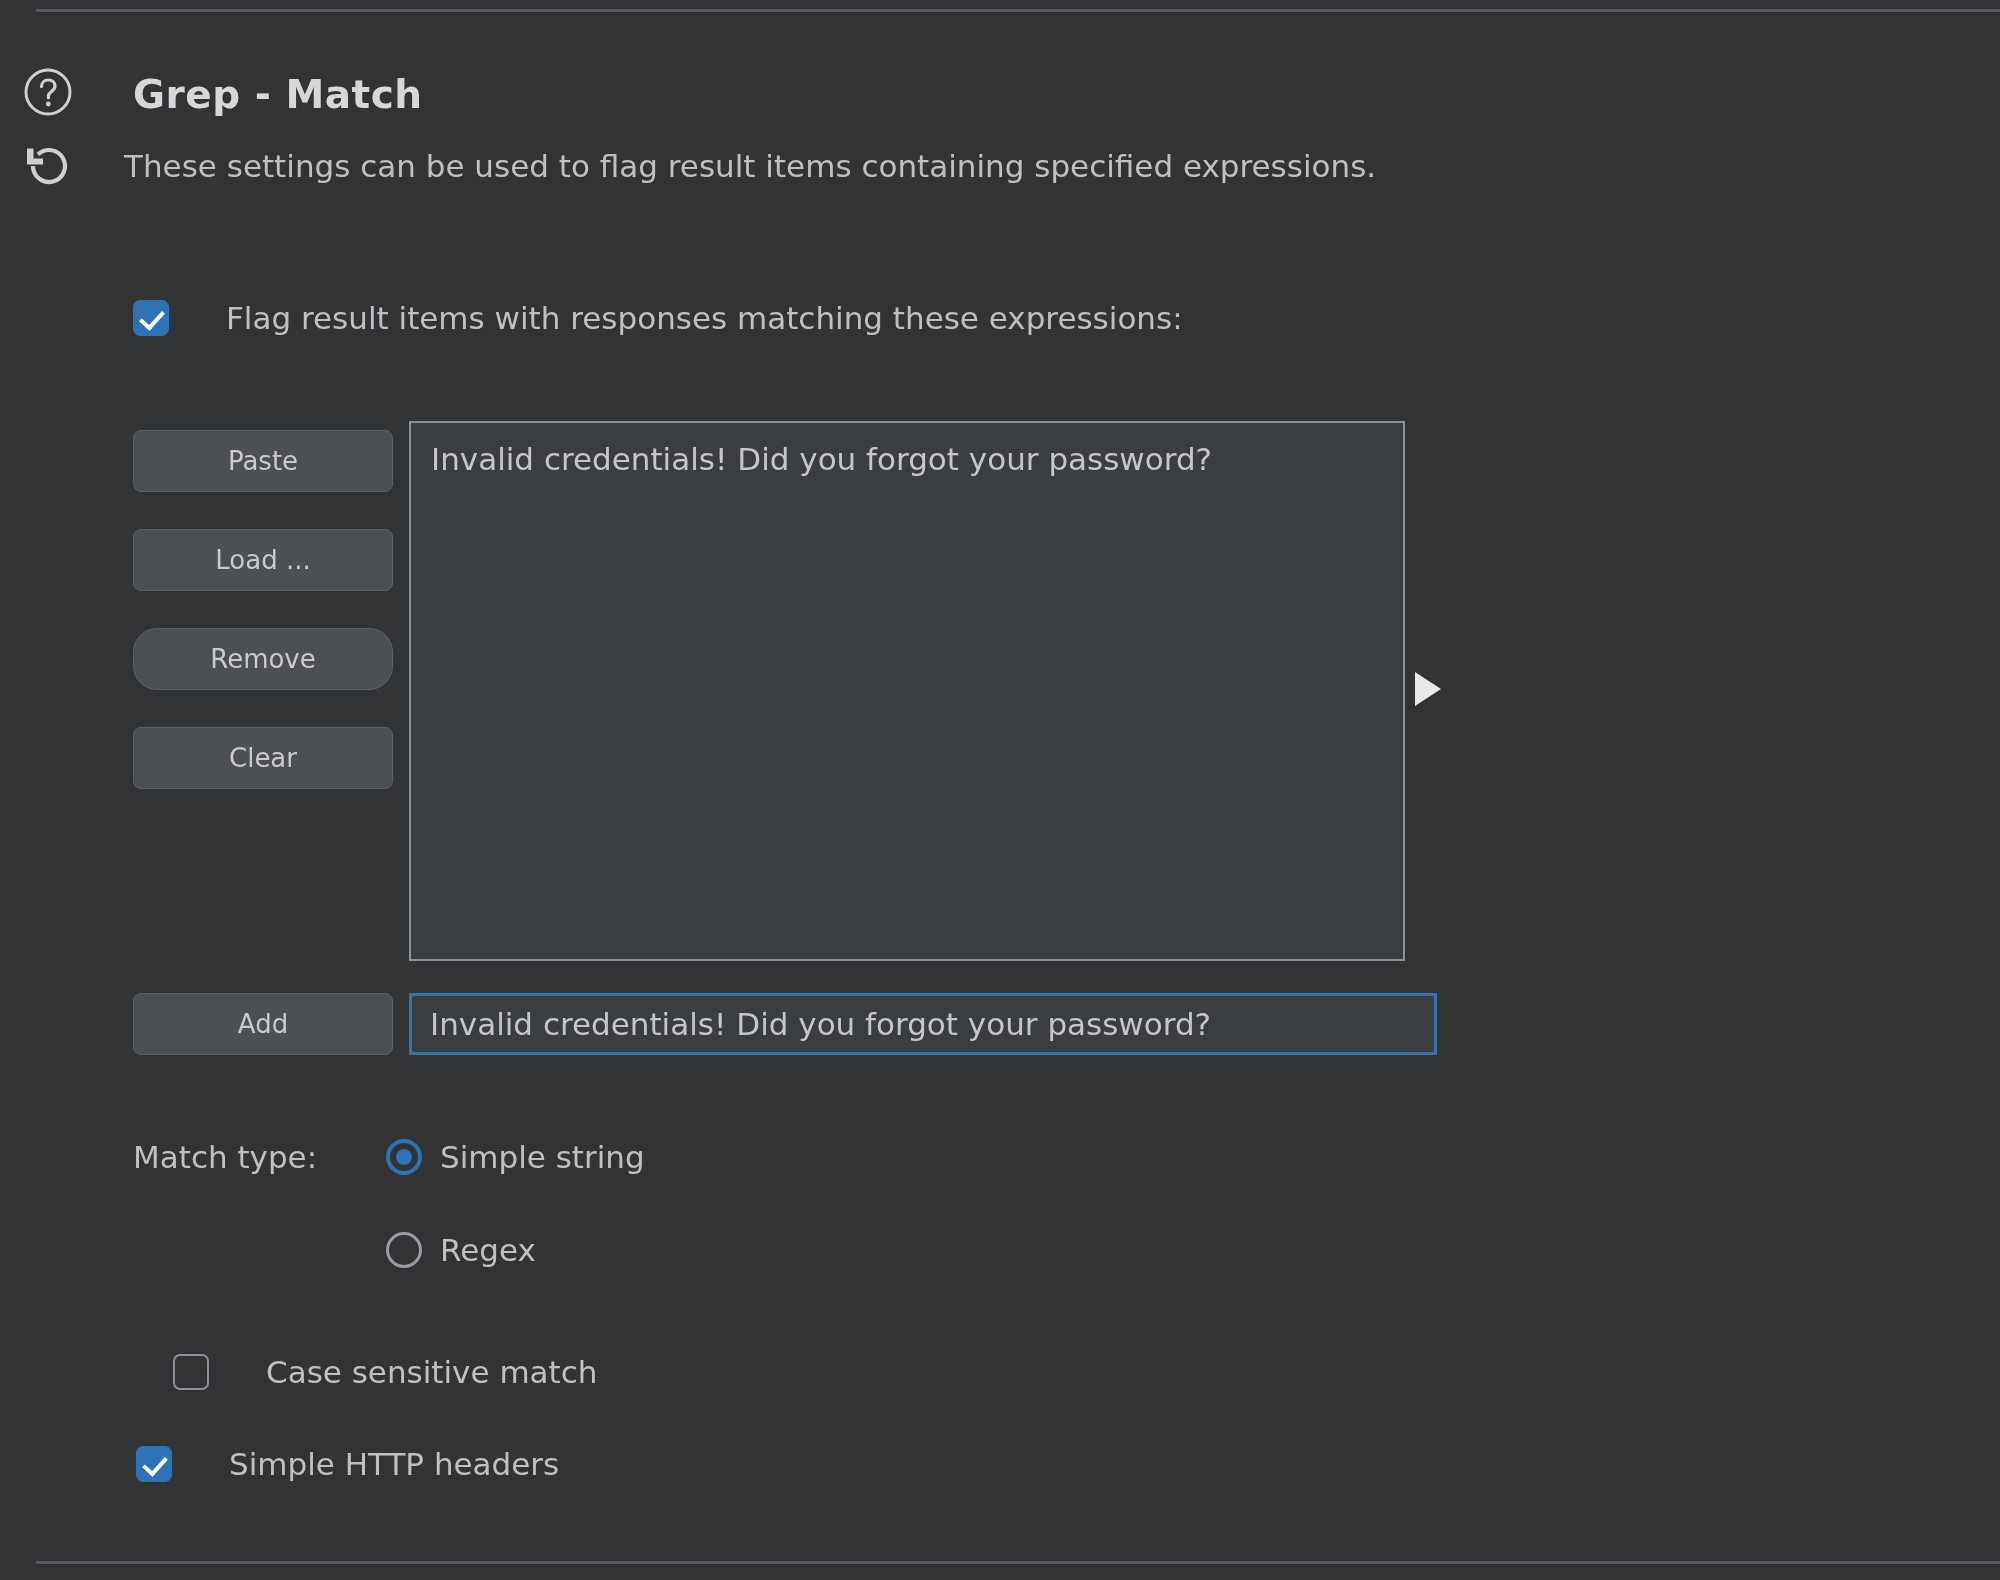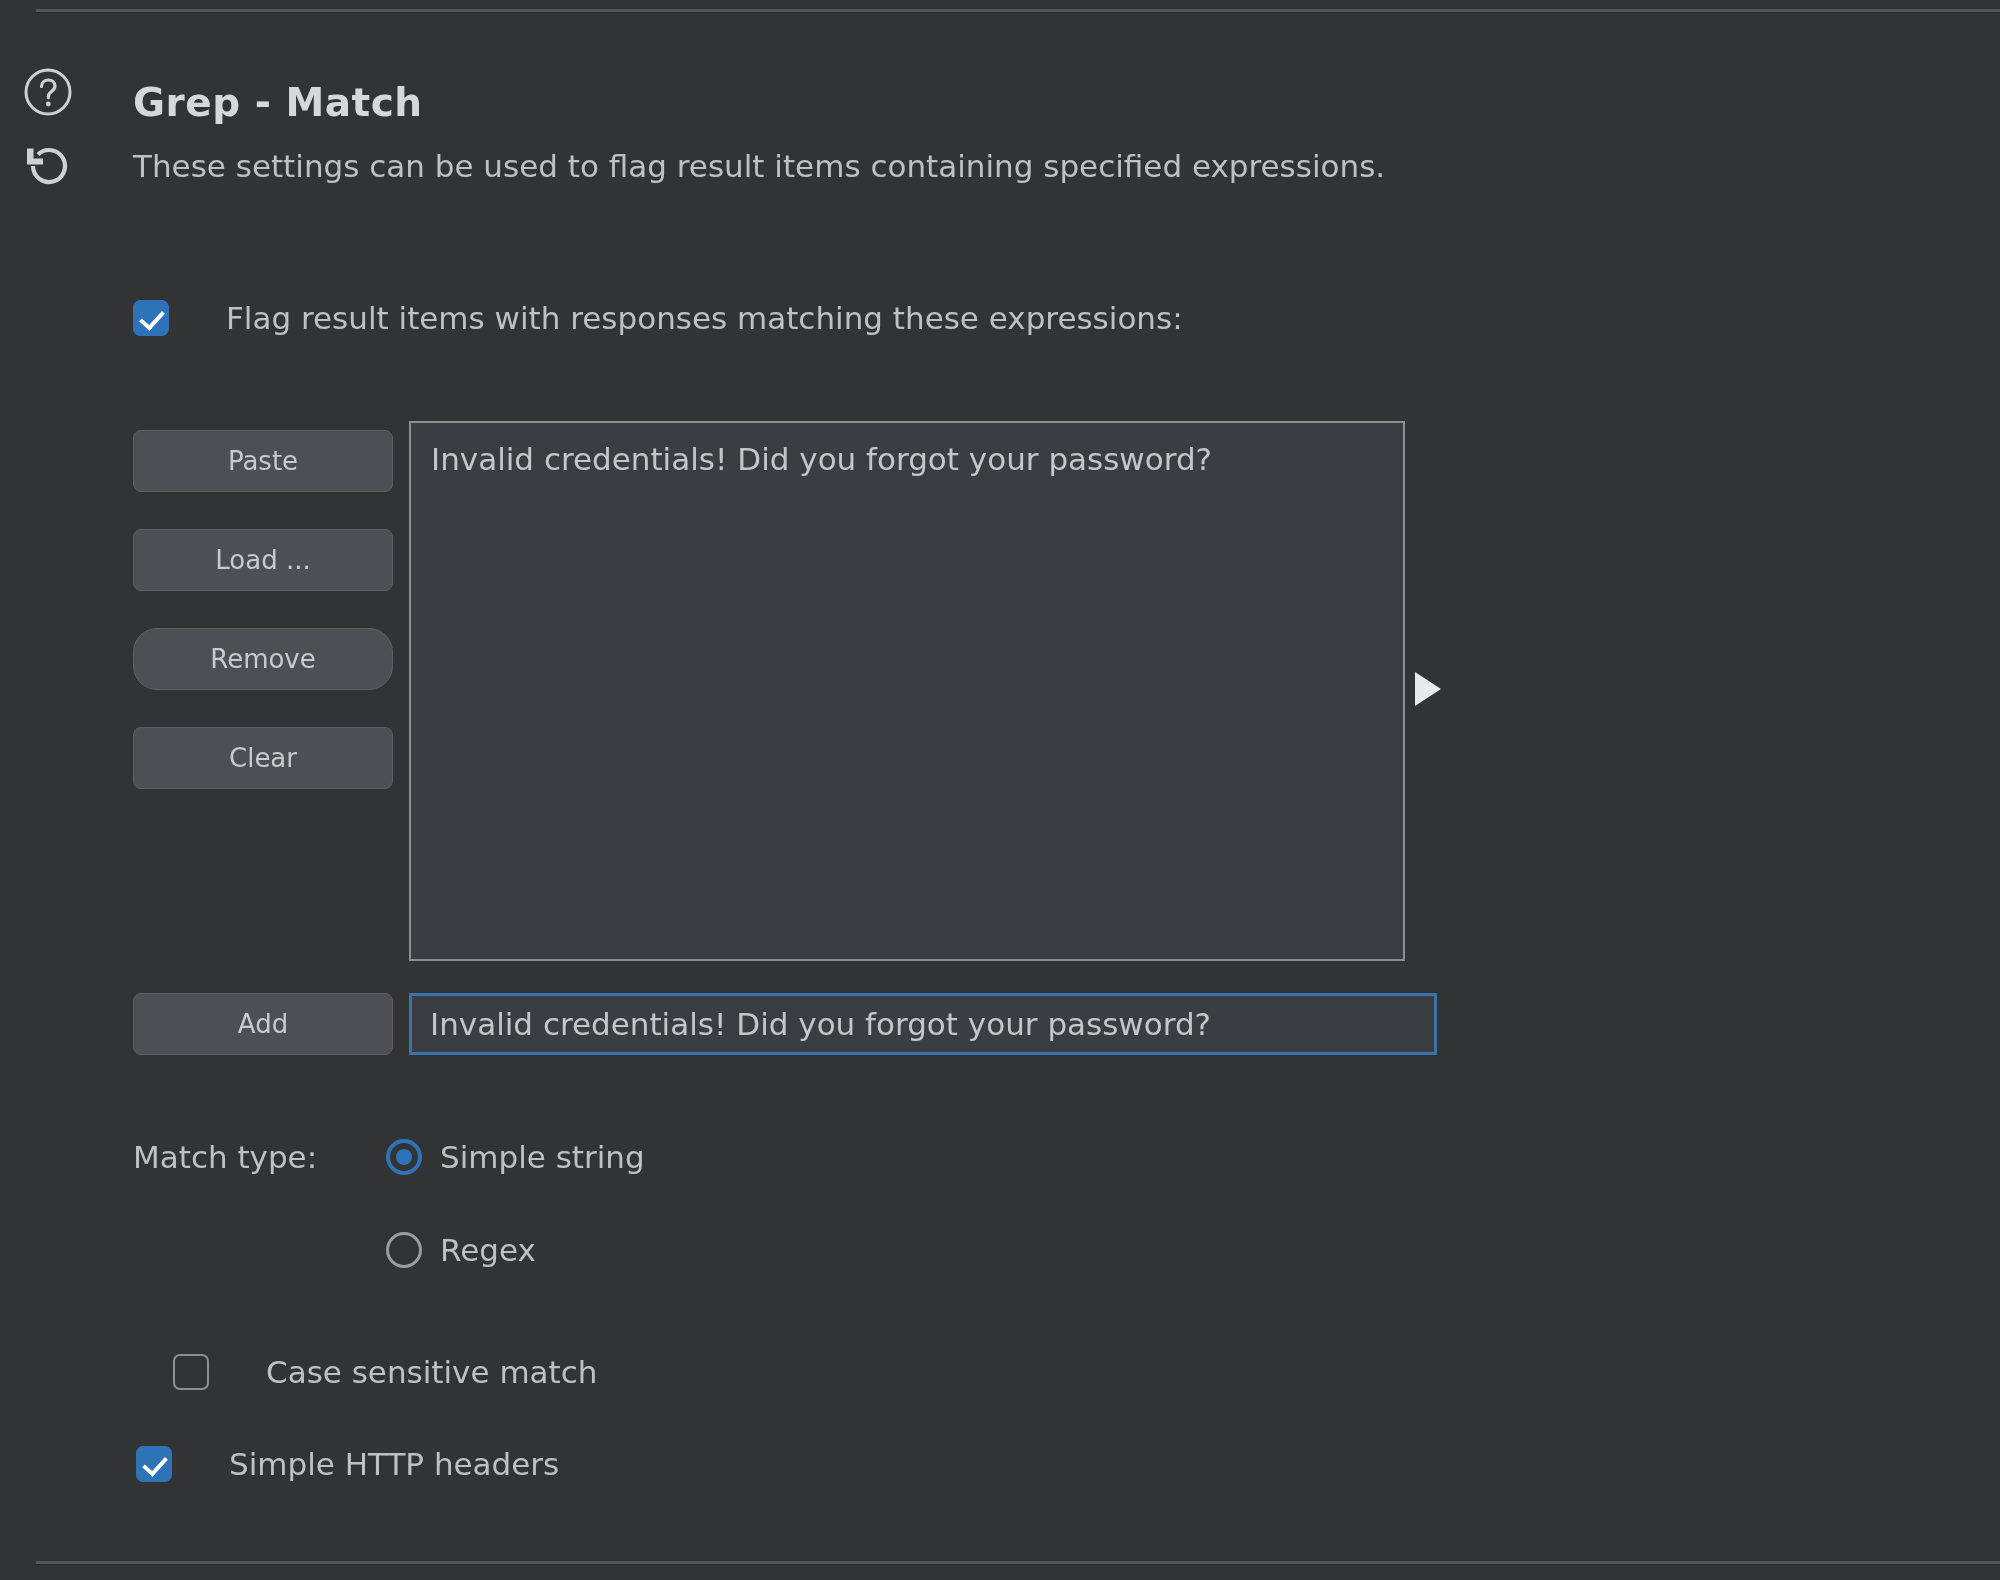--- a/index.html
+++ b/index.html
@@ -53,30 +53,30 @@
     width: 52px;
     height: 52px;
     cursor: pointer;
   }
   .help-icon { margin-top: 6px; }
   .reset-icon { margin-top: 22px; }
 
   .title {
     position: absolute;
     left: 133px;
-    top: 20px;
+    top: 12px;
     font-size: 39px;
     font-weight: bold;
     color: #d6d7d8;
     letter-spacing: 0.5px;
     white-space: nowrap;
   }
   .description {
     position: absolute;
-    left: 133px;
+    left: 124px;
     top: 88px;
     font-size: 31px;
     color: #bfc0c1;
     white-space: nowrap;
   }
 
   
   .check-row {
     position: absolute;
     display: flex;

